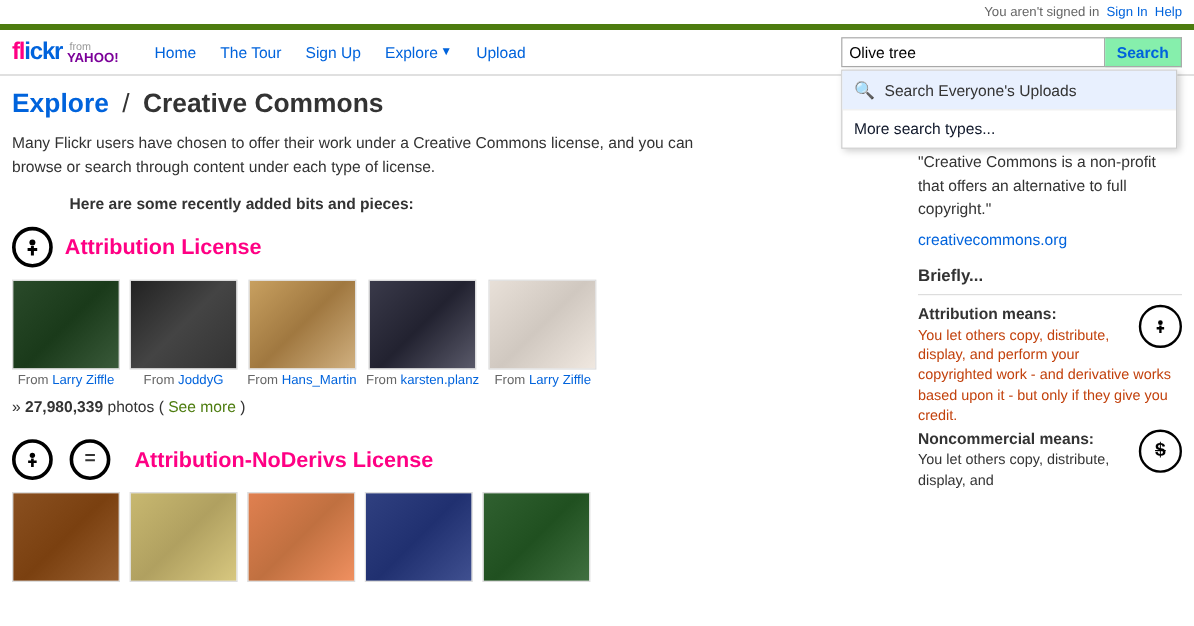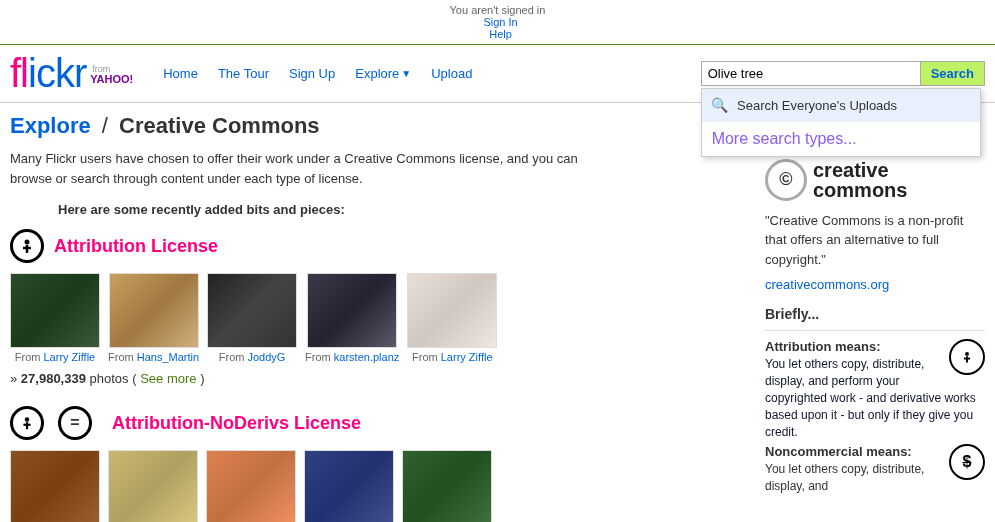--- a/index.html
+++ b/index.html
@@ -6,50 +6,49 @@
     body { font-family: Arial, Helvetica, sans-serif; font-size: 13px; color: #333; background: #fff; width: 995px; }
 
     
     #topbar {
       display: flex;
       justify-content: flex-end;
       align-items: center;
       padding: 4px 10px;
       font-size: 11px;
       color: #666;
-      border-bottom: 1px solid #4d7c0f;
-      flex-direction: column;
+      border-bottom: 5px solid #4d7c0f;
     }
     #topbar a { color: #0063dc; text-decoration: none; margin-left: 6px; }
 
     
     #header {
       display: flex;
       align-items: center;
       padding: 6px 10px;
       border-bottom: 1px solid #ccc;
       position: relative;
     }
     #logo-area { display: flex; align-items: center; margin-right: 20px; }
-    .flickr-logo { font-size: 40px; font-weight: normal; color: #000; letter-spacing: -1px; }
+    .flickr-logo { font-size: 20px; font-weight: bold; color: #000; letter-spacing: -1px; }
     .flickr-logo .fl { color: #ff0084; }
     .flickr-logo .ickr { color: #0063dc; }
     .yahoo-from { font-size: 9px; color: #999; margin-left: 2px; margin-top: 12px; }
     .yahoo-brand { color: #7b0099; font-weight: bold; font-size: 11px; }
 
     
     #nav { display: flex; align-items: center; gap: 0; margin-right: auto; }
     .nav-item { color: #0063dc; text-decoration: none; font-size: 13px; padding: 0 10px; }
     .nav-explore { display: flex; align-items: center; }
     .nav-explore .dropdown-arrow { font-size: 10px; margin-left: 2px; color: #0063dc; }
 
     
     #search-area { display: flex; align-items: center; margin-left: 10px; position: relative; border-radius: 11px; }
     #search-input { border: 1px solid #aaa; padding: 4px 6px; font-size: 13px; width: 220px; outline: none; }
-    #search-btn { background: #bef264; border: 1px solid #aaa; border-left: none; padding: 4px 10px; font-size: 13px; color: #0063dc; cursor: pointer; font-weight: bold; }
+    #search-btn { background: #86efac; border: 1px solid #aaa; border-left: none; padding: 4px 10px; font-size: 13px; color: #0063dc; cursor: pointer; font-weight: bold; }
 
     
     #search-dropdown {
       position: absolute;
       top: 100%;
       left: 0;
       width: 280px;
       background: #fff;
       border: 1px solid #ccc;
       box-shadow: 2px 2px 6px rgba(0,0,0,0.2);
@@ -67,27 +66,27 @@
       background: #e8f0fe;
     }
     .search-dropdown-icon {
       margin-right: 8px;
       color: #888;
       font-size: 14px;
     }
     .search-dropdown-divider { border-top: 1px solid #eee; }
     .search-more-types {
       padding: 8px 10px;
-      font-size: 16px;
-      color: #8b5cf6;
+      font-size: 13px;
+      color: #0f172a;
       cursor: pointer;
     }
 
     
-    #main-content { display: flex; padding: 10px; align-items: center; }
+    #main-content { display: flex; padding: 10px; }
     #left-col { flex: 1; padding-right: 20px; }
     #right-col { width: 220px; flex-shrink: 0; }
 
     
     .page-title { font-size: 22px; margin-bottom: 10px; }
     .page-title .explore-link { color: #0063dc; text-decoration: none; font-weight: bold; }
     .page-title .separator { color: #333; font-weight: normal; margin: 0 5px; }
     .page-title .cc-title { color: #333; font-weight: bold; }
 
     .intro-text { font-size: 13px; color: #333; margin-bottom: 14px; line-height: 1.5; max-width: 580px; }
@@ -123,21 +122,21 @@
     
     .cc-logo-box { display: flex; align-items: center; margin-bottom: 10px; }
     .cc-circle { width: 42px; height: 42px; border: 3px solid #aaa; border-radius: 50%; display: flex; align-items: center; justify-content: center; font-size: 15px; font-weight: bold; color: #333; margin-right: 6px; flex-shrink: 0; }
 
     .cc-quote { font-size: 13px; color: #333; margin-bottom: 8px; line-height: 1.5; }
     .cc-org-link { color: #0063dc; text-decoration: none; font-size: 13px; }
 
     .sidebar-section { margin-top: 14px; }
     .sidebar-section h3 { font-size: 14px; color: #333; margin-bottom: 8px; }
     .sidebar-section .term-title { font-size: 13px; font-weight: bold; margin-bottom: 2px; }
-    .sidebar-section .term-body { font-size: 12px; color: #0f172a; line-height: 1.4; margin-bottom: 4px; }
+    .sidebar-section .term-body { font-size: 12px; color: #c2410c; line-height: 1.4; margin-bottom: 4px; }
     .sidebar-attribution-icon {
       float: right;
       width: 36px; height: 36px; border: 2.5px solid #000; border-radius: 50%;
       display: flex; align-items: center; justify-content: center;
       font-size: 14px; font-weight: bold; color: #000;
       margin-left: 8px;
     }
     .clearfix::after { content: ''; display: table; clear: both; }
 
     .sidebar-section .term-body-nc { font-size: 12px; color: #333; line-height: 1.4; margin-bottom: 4px; }
@@ -230,29 +229,29 @@
       </div>
 
       <div class="photo-grid">
         <div class="photo-item">
           <div class="photo-thumb photo-hockey"></div>
           <div class="photo-caption">
             <span class="from-label">From </span><a href="#">Larry Ziffle</a>
           </div>
         </div>
         <div class="photo-item">
+          <div class="photo-thumb photo-hat"></div>
+          <div class="photo-caption">
+            <span class="from-label">From </span><a href="#">JoddyG</a>
+          </div>
+        </div>
+        <div class="photo-item">
           <div class="photo-thumb photo-guitar"></div>
           <div class="photo-caption">
             <span class="from-label">From </span><a href="#">Hans_Martin</a>
-          </div>
-        </div>
-        <div class="photo-item">
-          <div class="photo-thumb photo-hat"></div>
-          <div class="photo-caption">
-            <span class="from-label">From </span><a href="#">JoddyG</a>
           </div>
         </div>
         <div class="photo-item">
           <div class="photo-thumb photo-camera"></div>
           <div class="photo-caption">
             <span class="from-label">From </span><a href="#">karsten.planz</a>
           </div>
         </div>
         <div class="photo-item">
           <div class="photo-thumb photo-sign"></div>

